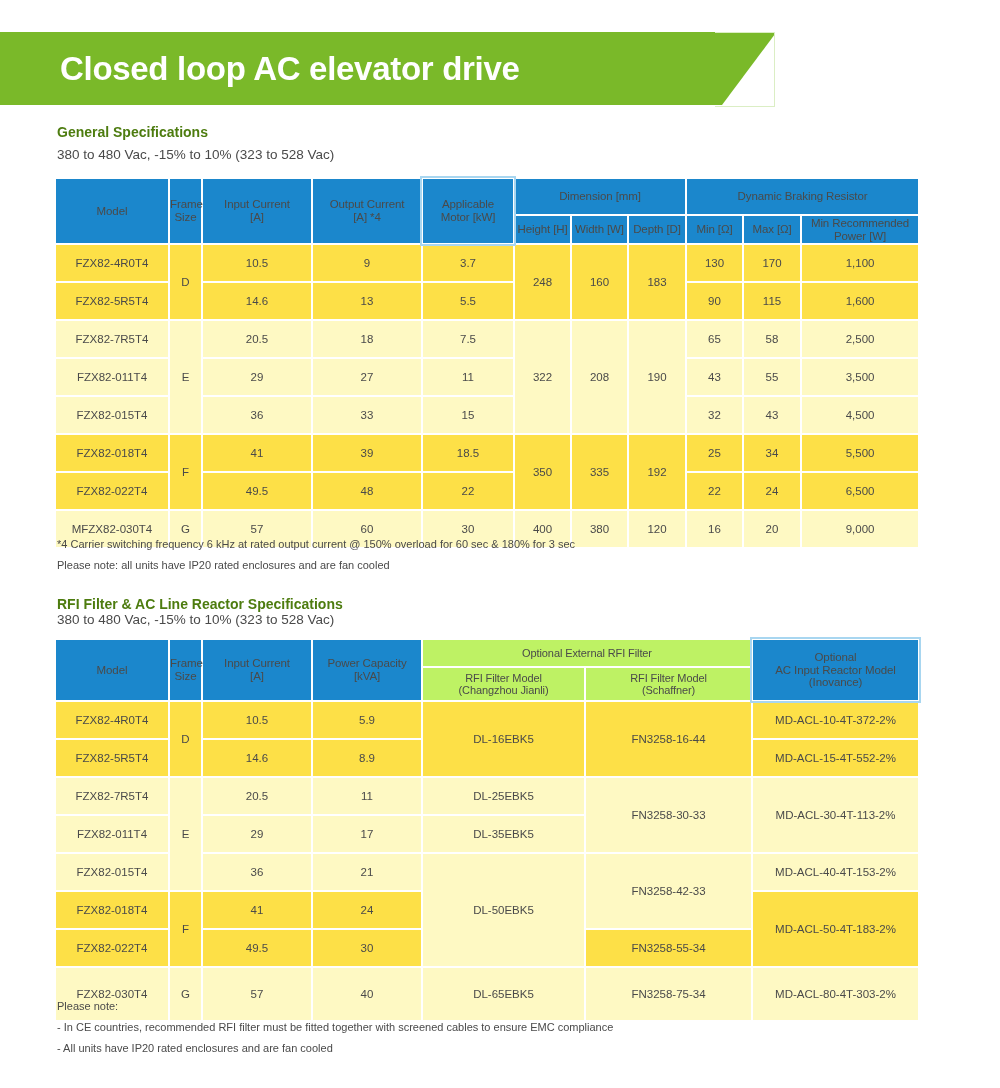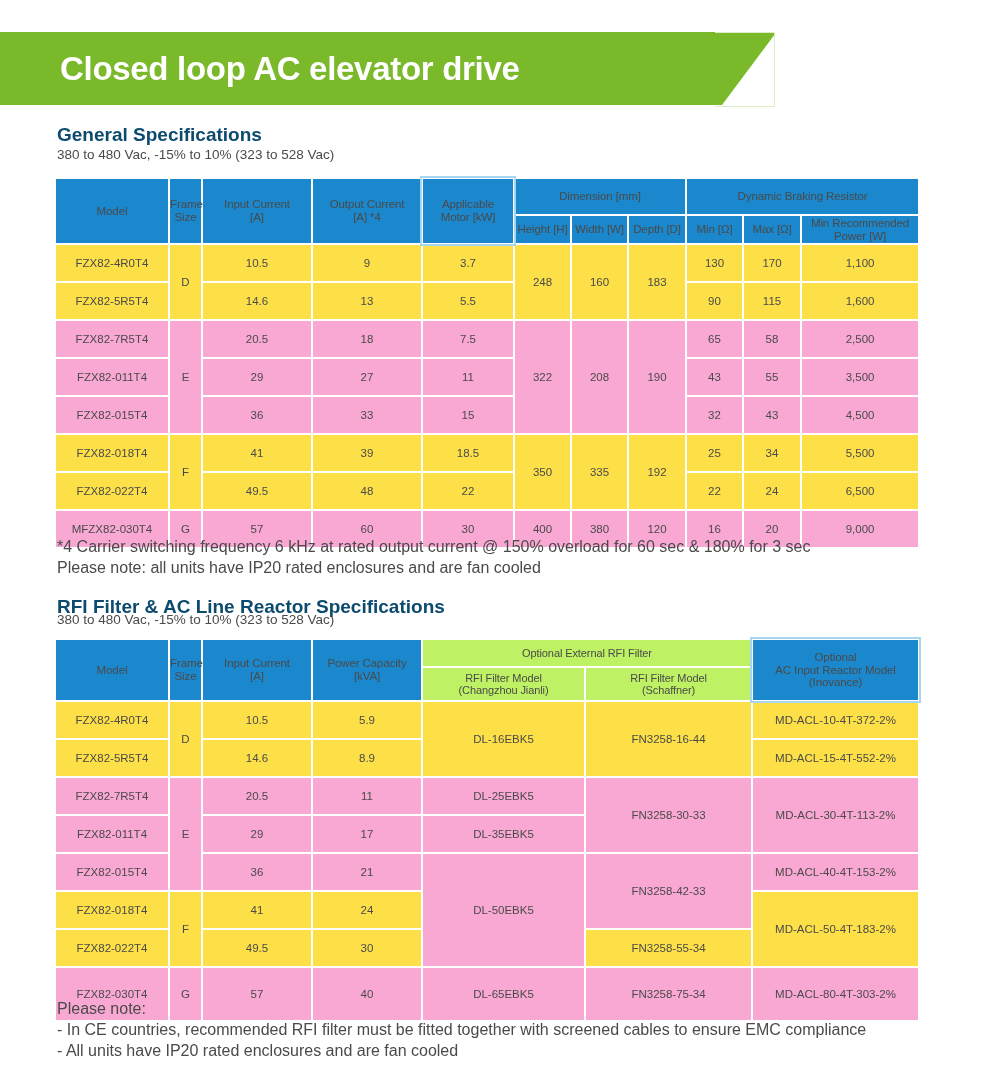--- a/index.html
+++ b/index.html
@@ -36,22 +36,22 @@
     color:#ffffff;
     font-size:33px;
     font-weight:bold;
     letter-spacing:-0.3px;
     white-space:nowrap;
   }
 
   
   .sec-h{
     position:absolute;
-    color:#0c4a6e;
-    font-size:19px;
+    color:#4d7c0f;
+    font-size:14px;
     font-weight:bold;
     white-space:nowrap;
   }
   .sec-sub{
     position:absolute;
     color:#4a4a4a;
     font-size:13.5px;
     white-space:nowrap;
   }
 
@@ -85,27 +85,27 @@
     font-weight:bold;
     font-size:11px;
     line-height:1.12;
     letter-spacing:-0.1px;
   }
   .hi-box{
     outline:2px solid #a8d6f0;
     outline-offset:1px;
   }
   .cell-a{ background:#fde047; }
-  .cell-b{ background:#f9a8d4; }
+  .cell-b{ background:#fef9c3; }
   .mdl{ text-align:left; padding-left:7px; font-size:11.5px; }
 
   
   .note{
     position:absolute;
-    font-size:16px;
+    font-size:11px;
     color:#4a4a4a;
     white-space:nowrap;
   }
 </style>
 </head>
 <body>
 
 <div class="banner">
   <div class="banner-shape"></div>
   <div class="banner-outline"></div>

